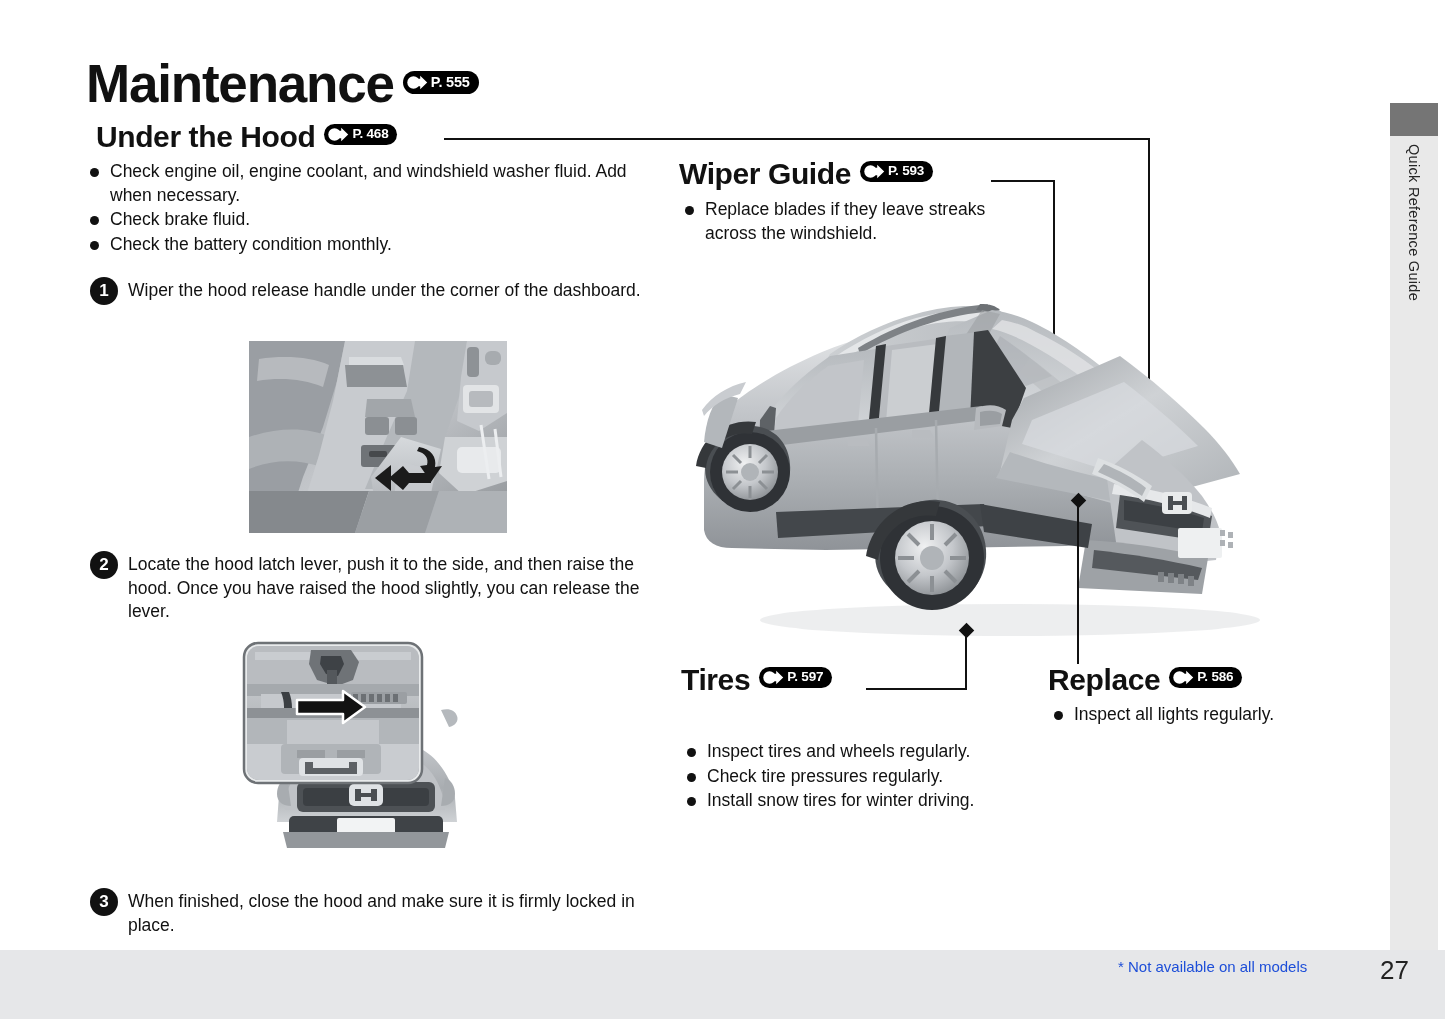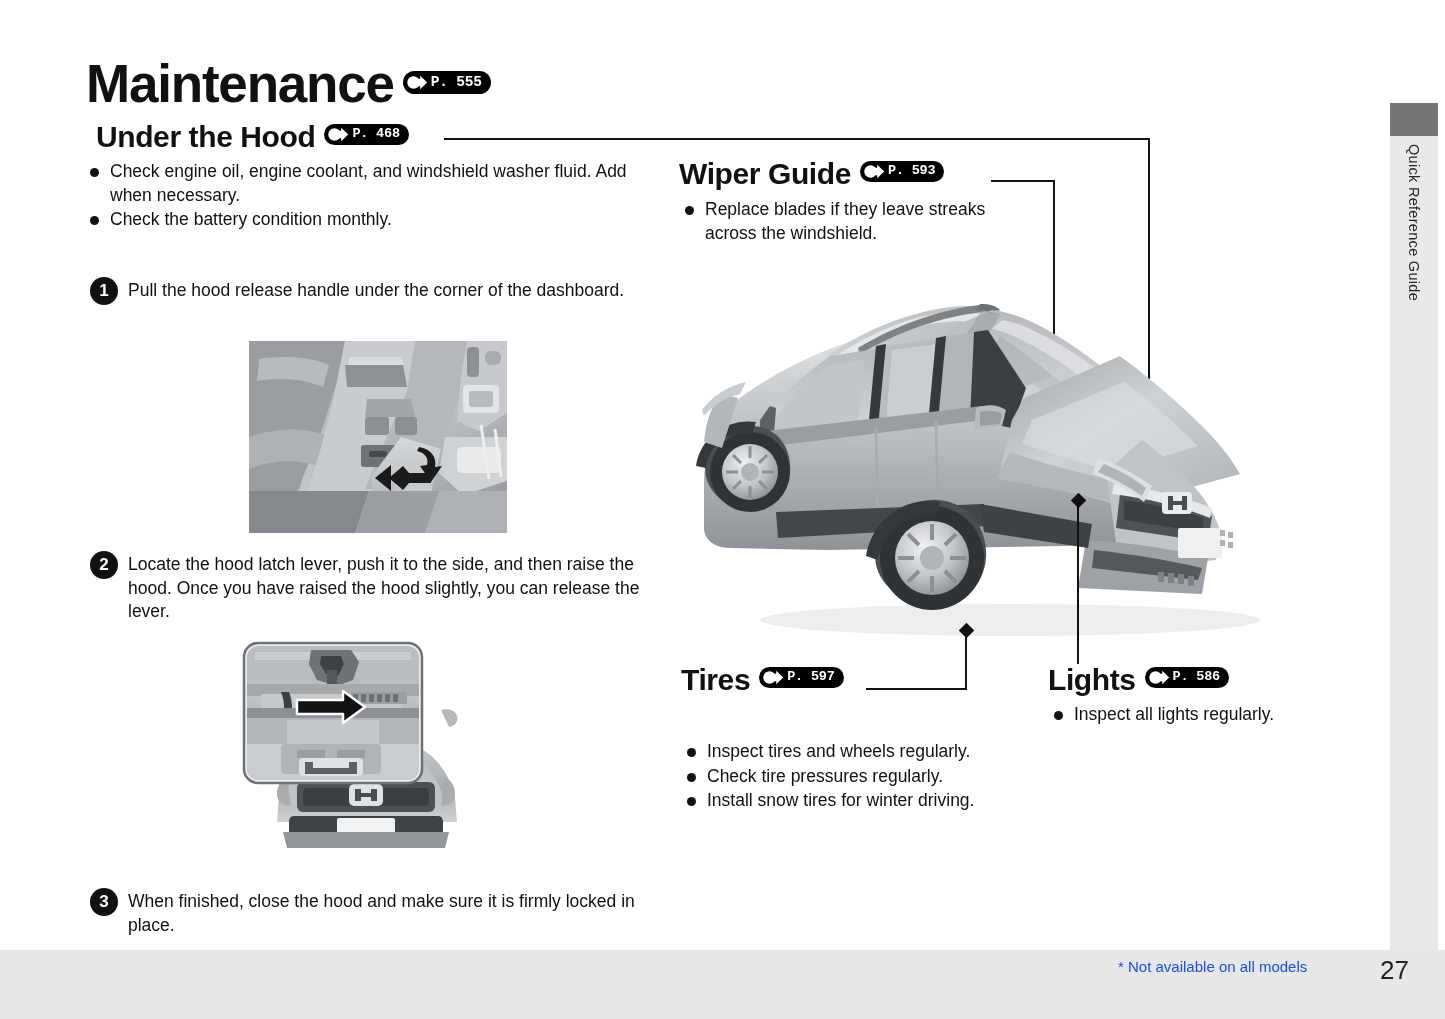--- a/index.html
+++ b/index.html
@@ -23,21 +23,21 @@
       letter-spacing:-1.2px;line-height:1;color:#111;}
   .h2{font-size:30px;font-weight:700;letter-spacing:-.4px;color:#111;line-height:1;}
 
   
   .pref{display:inline-flex;align-items:center;background:#000;color:#fff;
         border-radius:999px;padding:0 9px 0 4px;height:23px;vertical-align:middle;
         position:relative;top:-6px;margin-left:9px;}
   .pref.small{height:21px;top:-5px;}
   .pref .arw{width:22px;height:15px;margin-right:2px;flex:0 0 auto;}
   .pref .txt{font-size:14.5px;font-weight:700;letter-spacing:-.2px;
-             font-family:Liberation Mono, monospace;}
+             font-family:Liberation Sans, sans-serif;}
   .pref.small .txt{font-size:13.5px;}
 
   
   .bul{position:relative;padding-left:22px;font-size:17.5px;line-height:23.5px;
        color:#111;margin:0 0 1px 0;}
   .bul::before{content:"";position:absolute;left:2px;top:8px;width:9px;height:9px;
        border-radius:50%;background:#111;}
 
   
   .step{position:absolute;display:flex;align-items:flex-start;}
@@ -95,26 +95,27 @@
         <span class="txt">P. 468</span>
       </span>
   </div>
 
   <div class="ln" style="left:444px;top:138px;width:706px;height:2px;"></div>
   <div class="ln" style="left:1148px;top:138px;width:2px;height:284px;"></div>
   <div class="dia" style="left:1143px;top:417px;"></div>
 
   <div style="position:absolute;left:88px;top:160px;width:560px;">
     <div class="bul">Check engine oil, engine coolant, and windshield washer fluid. Add when necessary.</div>
+    <div class="bul">Check brake fluid.</div>
     <div class="bul">Check the battery condition monthly.</div>
   </div>
 
   <div class="step" style="left:90px;top:277px;width:560px;">
     <div class="num">1</div>
-    <div class="steptxt">Pull the hood release handle under the corner of the dashboard.</div>
+    <div class="steptxt">Wiper the hood release handle under the corner of the dashboard.</div>
   </div>
 
   <div class="photo" style="left:249px;top:341px;width:258px;height:192px;">
     <svg width="258" height="192" viewBox="0 0 258 192">
       <defs>
         <linearGradient id="fg1" x1="0" y1="0" x2="1" y2="1">
           <stop offset="0" stop-color="#9fa3a8"></stop>
             <stop offset=".5" stop-color="#c3c6ca"></stop>
             <stop offset="1" stop-color="#8e9296"></stop>
         </linearGradient>
@@ -414,21 +415,21 @@
         <span class="txt">P. 597</span>
       </span>
   </div>
   <div style="position:absolute;left:685px;top:740px;width:330px;">
     <div class="bul">Inspect tires and wheels regularly.</div>
     <div class="bul">Check tire pressures regularly.</div>
     <div class="bul">Install snow tires for winter driving.</div>
   </div>
 
   <div class="h2" style="position:absolute;left:1048px;top:665px;">
-    <span>Lights</span><span class="pref small">
+    <span>Replace</span><span class="pref small">
         <span class="arw">
           <svg width="22" height="15" viewBox="0 0 22 15">
             <circle cx="6.5" cy="7.5" r="6.2" fill="#fff"></circle>
             <path d="M5 3.8h8.2v-3l7 6.7-7 6.7v-3H5z" fill="#fff"></path>
           </svg>
         </span>
         <span class="txt">P. 586</span>
       </span>
   </div>
   <div style="position:absolute;left:1052px;top:703px;width:300px;">

